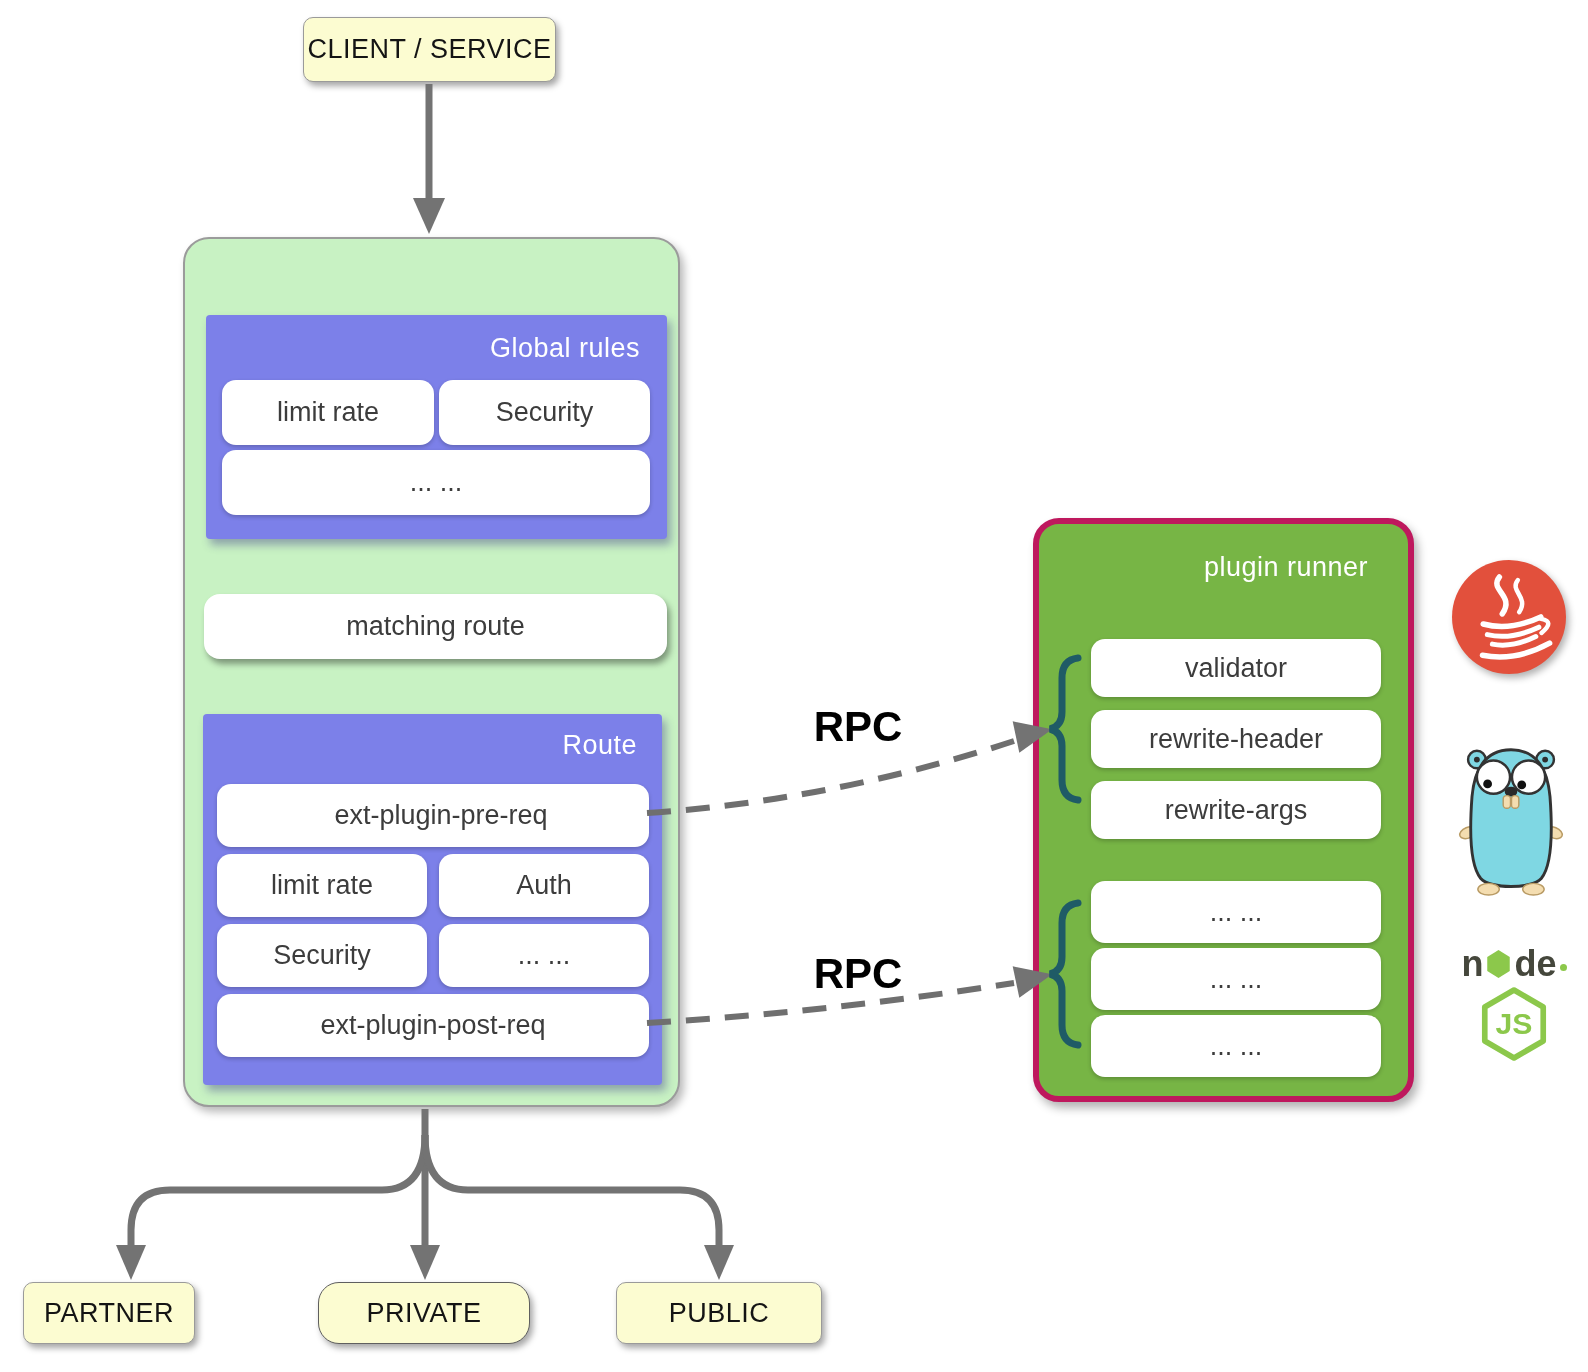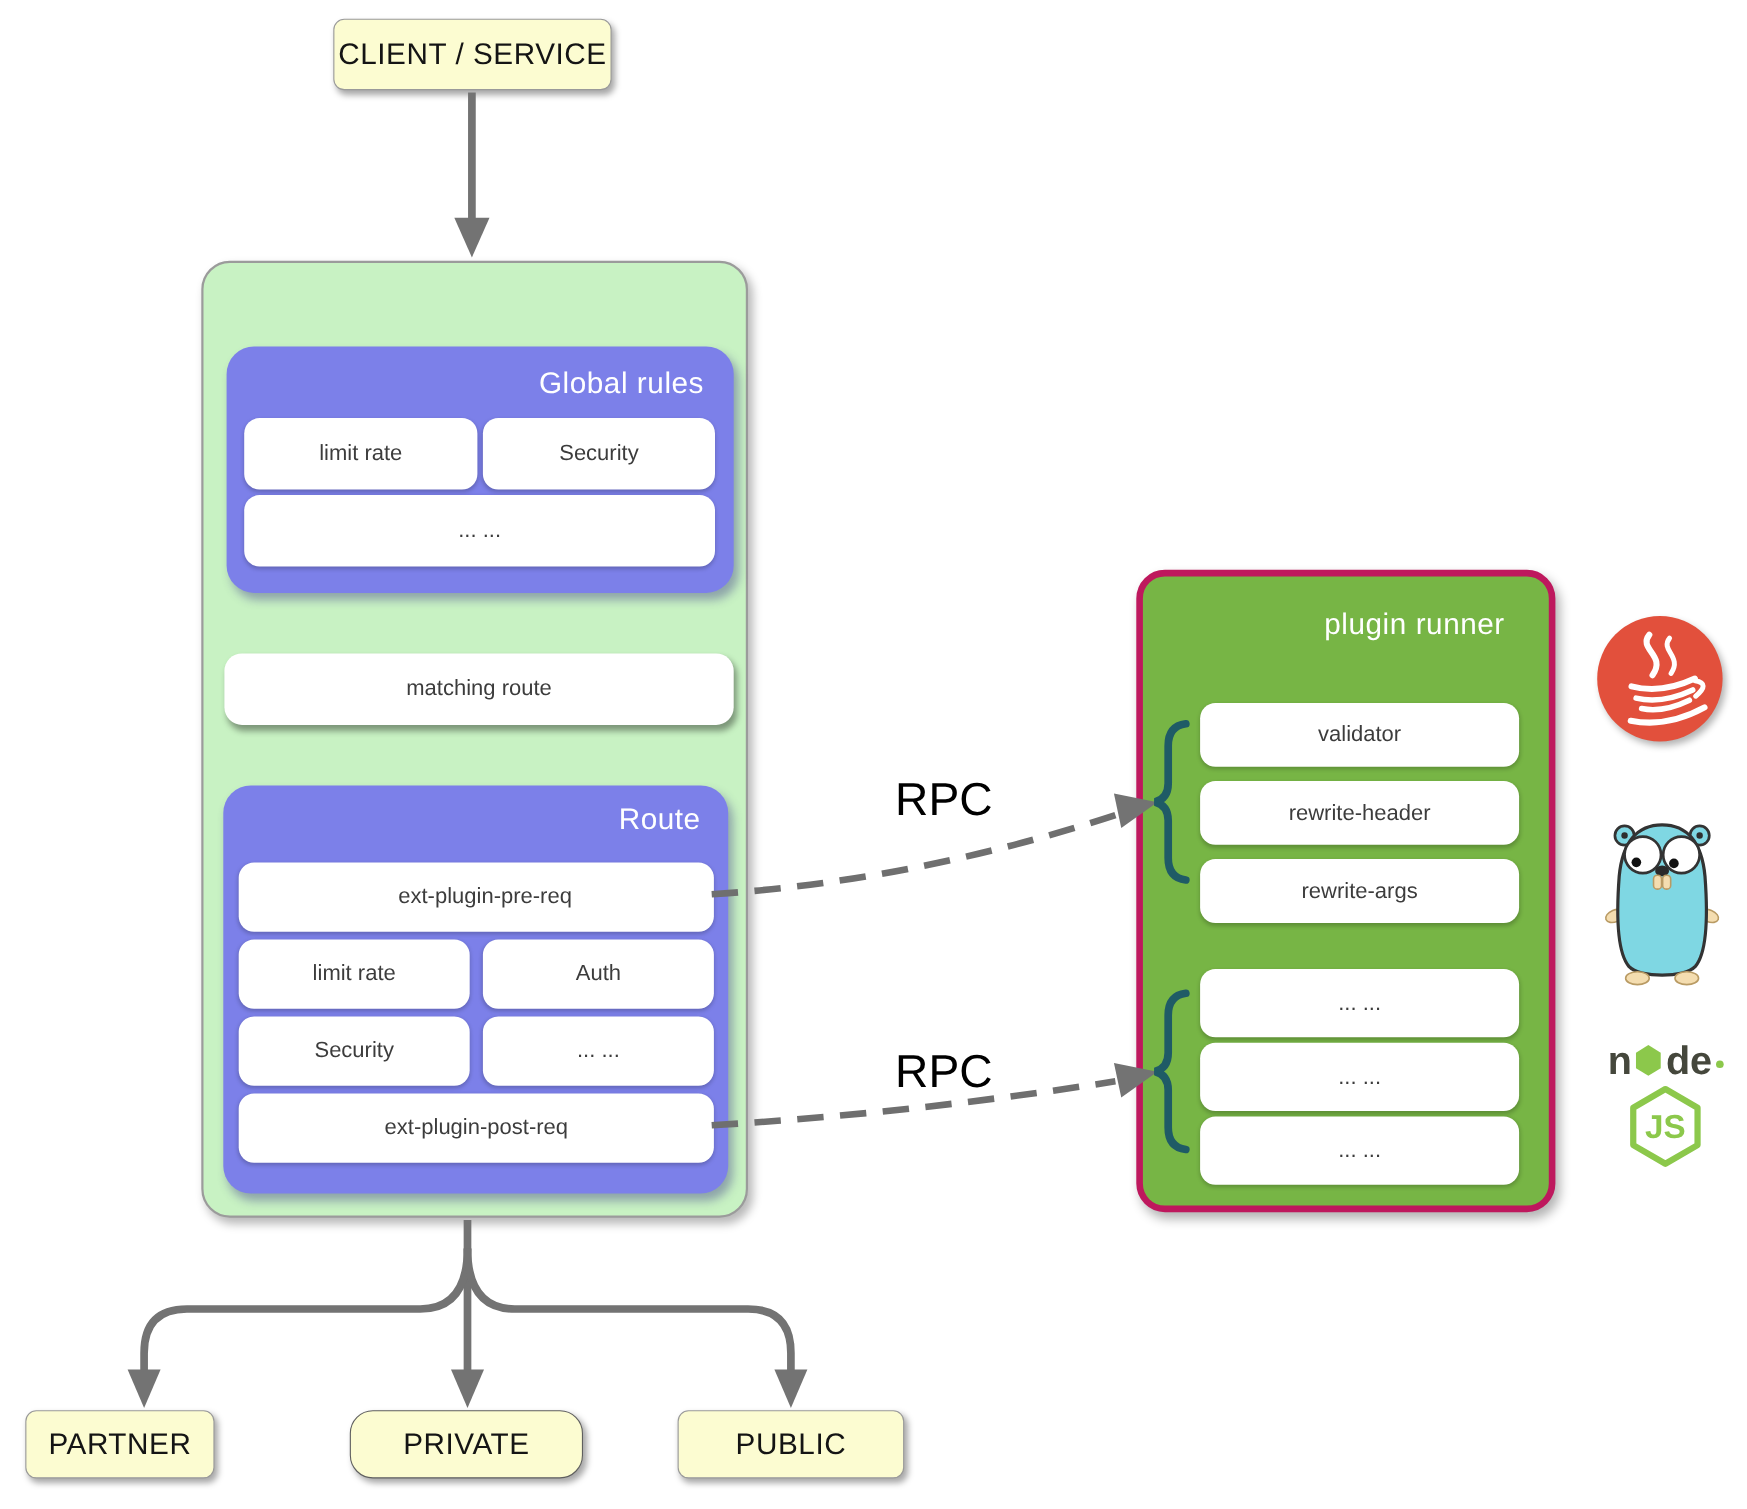--- a/index.html
+++ b/index.html
@@ -20,51 +20,51 @@
 
   
   .gateway {
     position:absolute; left:183px; top:237px; width:497px; height:870px;
     background:#c8f2c3; border:2px solid #9b9b9b; border-radius:26px;
     box-shadow:4px 5px 9px rgba(0,0,0,0.28);
   }
 
   
   .pbox {
-    position:absolute; background:#7c80e9; border-radius:25px;
+    position:absolute; background:#7c80e9; border-radius:4px;
     box-shadow:4px 6px 9px rgba(70,70,140,0.45);
   }
   .pbox-title {
     position:absolute; color:#fff; font-size:27px; letter-spacing:0.5px;
   }
 
   
   .chip {
     position:absolute; background:#fff; border-radius:14px;
     display:flex; align-items:center; justify-content:center;
-    font-size:20px; color:#3c3c3c;
+    font-size:27px; color:#3c3c3c;
     box-shadow:0 2px 4px rgba(0,0,0,0.22);
   }
   .chip.big-shadow { border-radius:16px; box-shadow:3px 5px 6px rgba(0,0,0,0.38); }
 
   
   .runner {
     position:absolute; left:1033px; top:518px; width:381px; height:584px;
     background:#77b545; border:6px solid #be185d; border-radius:26px;
     box-shadow:4px 6px 10px rgba(0,0,0,0.3);
   }
   .runner-title {
     position:absolute; top:28px; right:40px; color:#fff; font-size:27px; letter-spacing:0.5px;
   }
   .runner .chip { left:52px; width:290px; }
 
   
   .rpc-label {
     position:absolute; width:110px; text-align:center;
-    font-size:42px; color:#000;
+    font-size:42px; color:#000;font-weight:bold;
   }
 
   
   svg.overlay {
     position:absolute; left:0; top:0; width:1588px; height:1372px;
     pointer-events:none;
   }
 
   
   .java-icon {

